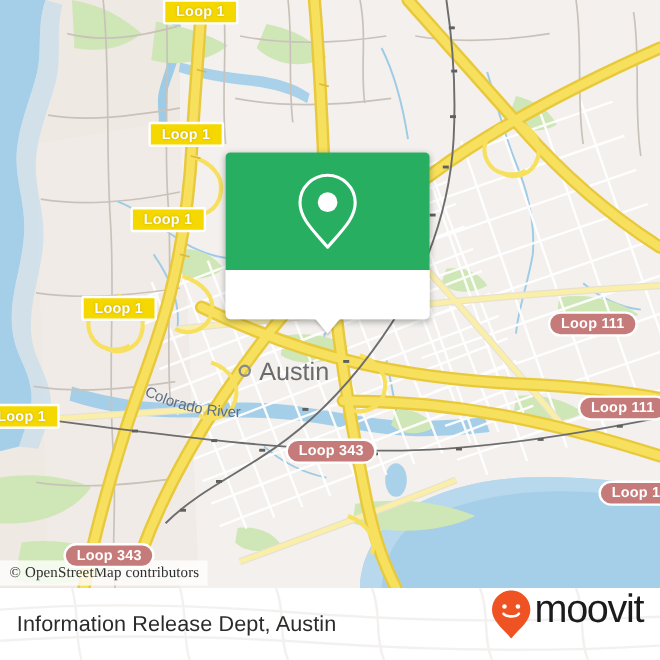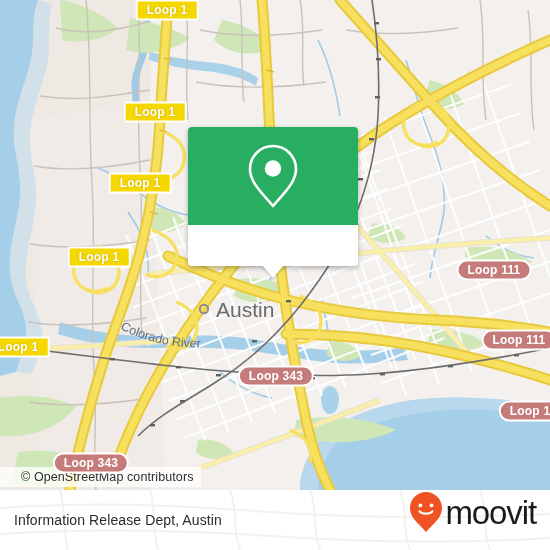--- a/index.html
+++ b/index.html
@@ -12,23 +12,24 @@
 
   
   #map{position:absolute;left:0;top:0;width:550px;height:490px;overflow:hidden;background:#efe9e4;}
   #map svg{display:block;}
 
   
   #attrib{
     position:absolute;left:0;top:467px;
     background:rgba(255,255,255,0.78);
     font-size:12.5px;color:#2f2f2f;
-    padding:3px 7px 3px 21px;
+    padding:3px 7px 3px 8px;
     letter-spacing:.1px;
     white-space:nowrap;
+    font-family:Liberation Serif, serif;
   }
 
   
   #popup{
     position:absolute;left:188px;top:127px;width:170px;
     border-radius:4px;overflow:visible;
     box-shadow:0 2px 5px rgba(0,0,0,.30);
     z-index:40;
   }
   #popup-top{
@@ -54,25 +55,25 @@
 
   
   #footer{
     position:absolute;left:0;top:490px;width:550px;height:60px;
     background:#ffffff;overflow:hidden;
   }
   #footer-ghost{position:absolute;left:0;top:0;width:550px;height:60px;opacity:.30;}
   #footer-title{
     position:absolute;left:14px;top:0;height:60px;
     display:flex;align-items:center;
-    font-size:14px;color:#2b2b2b;letter-spacing:.1px;
+    font-size:18px;color:#2b2b2b;letter-spacing:.1px;
   }
   #brand{
     position:absolute;right:14px;top:0;height:44px;
-    display:flex;align-items:center;gap:1px;
+    display:flex;align-items:flex-start;gap:1px;
   }
   #brand-word{
     font-size:33px;color:#1b1b1b;letter-spacing:-1.1px;
     font-weight:400;line-height:1;
   }
 </style>
 </head>
 <body>
 
 <div id="app">

